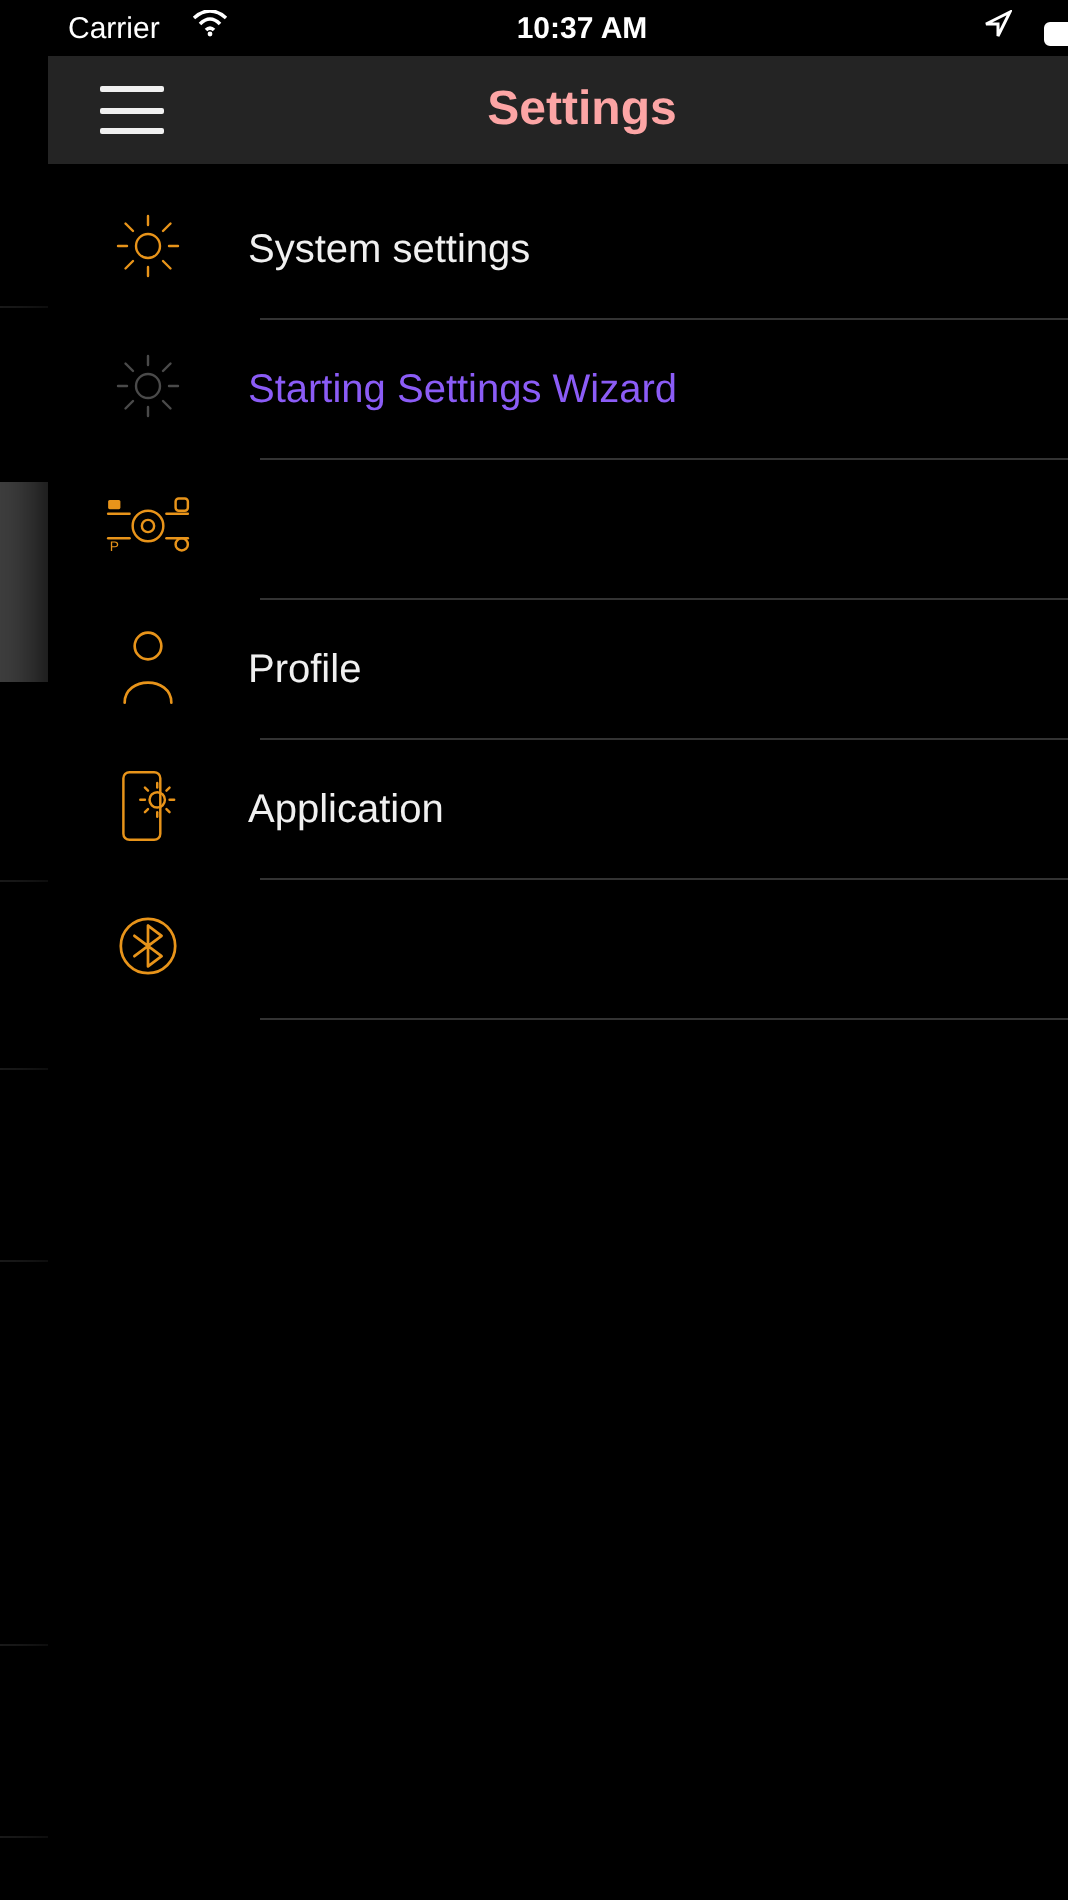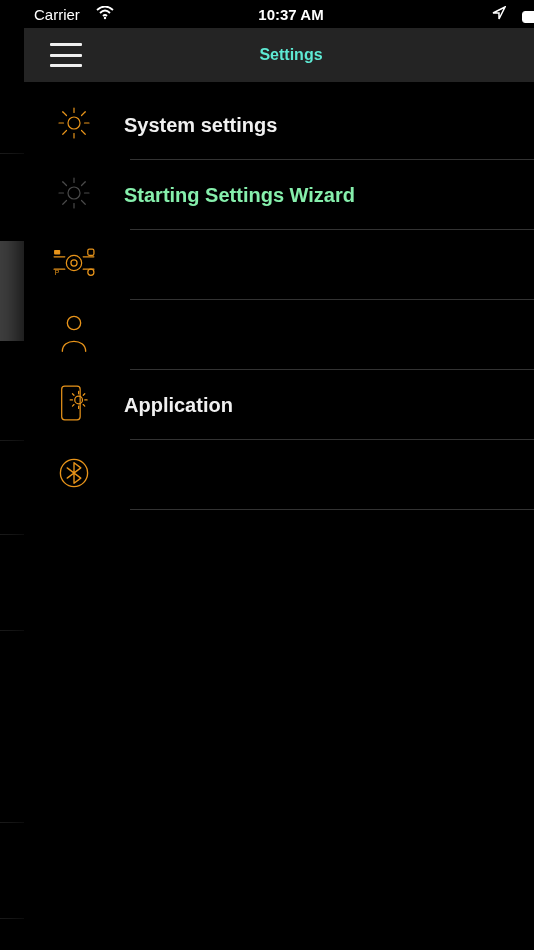--- a/index.html
+++ b/index.html
@@ -55,46 +55,46 @@
     left: 26px;
     top: 50%;
     transform: translateY(-50%);
     width: 32px; height: 24px;
     display: flex; flex-direction: column; justify-content: space-between;
     cursor: pointer;
   }
   .menu-btn span { display:block; height:3px; background:#f0f0f0; border-radius:1px; }
   .header-title {
     margin: 0 auto;
-    font-size: 16px;
+    font-size: 24px;
     font-weight: 600;
-    color: #5eead4;
+    color: #fca5a5;
   }
   
   .list { padding-top: 8px; }
   .row {
     display: flex;
     align-items: center;
     height: 70px;
     position: relative;
     cursor: pointer;
   }
   .row .icon-slot {
     width: 100px;
     display: flex;
     align-items: center;
     justify-content: center;
   }
   .row .label {
     flex: 1;
     font-size: 20px;
     color: #f0f0f0;
-    font-weight: 700;
-  }
-  .row.dim .label { color: #86efac; }
+    font-weight: 400;
+  }
+  .row.dim .label { color: #8b5cf6; }
   .row.dim svg .stroke { stroke: #4a4a4a; }
   .chev {
     width: 30px;
     display: flex; align-items: center; justify-content: center;
     color: #cfcfcf;
   }
   .row .divider {
     position: absolute;
     left: 106px;
     right: 0;
@@ -241,20 +241,21 @@
 
     <div class="row">
       <div class="icon-slot">
         <span>
           <svg width="34" height="40" viewBox="0 0 40 48">
             <circle class="stroke" cx="20" cy="12" r="8"></circle>
             <path class="stroke" d="M6 46 C6 30 34 30 34 46"></path>
           </svg>
         </span>
       </div>
+      <div class="label">Profile</div>
       <div class="chev">
         
       </div>
       <div class="divider"></div>
     </div>
 
     <div class="row">
       <div class="icon-slot">
         <span>
           <svg width="36" height="40" viewBox="0 0 44 52">

